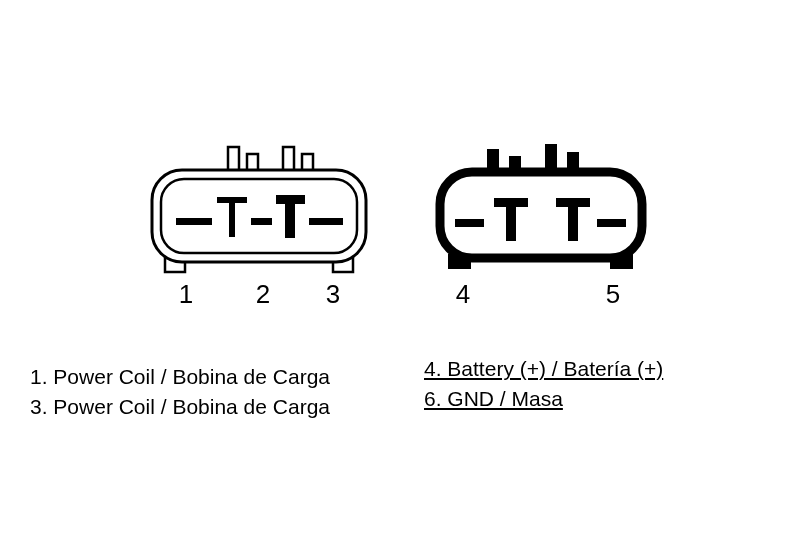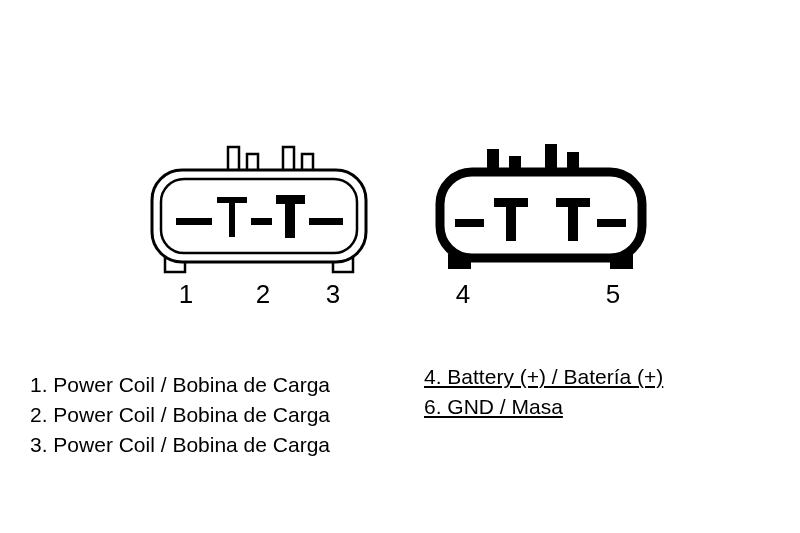--- a/index.html
+++ b/index.html
@@ -16,21 +16,20 @@
     font-family: "Liberation Sans", sans-serif;
     font-size: 26px;
     fill: #000000;
   }
   .legend {
     position: absolute;
     color: #000000;
     font-size: 21px;
     line-height: 30px;
     white-space: nowrap;
-    margin-top: 8px;
   }
   .legend-left  { left: 30px;  top: 362px; }
   .legend-right { left: 424px; top: 354px; text-decoration: underline; }
 </style>
 </head>
 <body>
 
 <div class="page">
 
   <svg class="diagram" width="800" height="340" viewBox="0 0 800 340">
@@ -80,21 +79,20 @@
       <rect x="568" y="198" width="10" height="43" fill="#000000"></rect>
       <rect x="597" y="219" width="29" height="8" fill="#000000"></rect>
 
       <text class="pin-number" x="463" y="303" text-anchor="middle">4</text>
       <text class="pin-number" x="613" y="303" text-anchor="middle">5</text>
     </g>
   </svg>
 
   <div class="legend legend-left">
     <div class="legend-line">1. Power Coil / Bobina de Carga</div>
-    <div class="legend-line">2. Power Coil / Bobina de Carga</div>
     <div class="legend-line">3. Power Coil / Bobina de Carga</div>
   </div>
 
   <div class="legend legend-right">
     <div class="legend-line">4. Battery (+) / Batería (+)</div>
     <div class="legend-line">6. GND / Masa</div>
   </div>
 
 </div>
 

